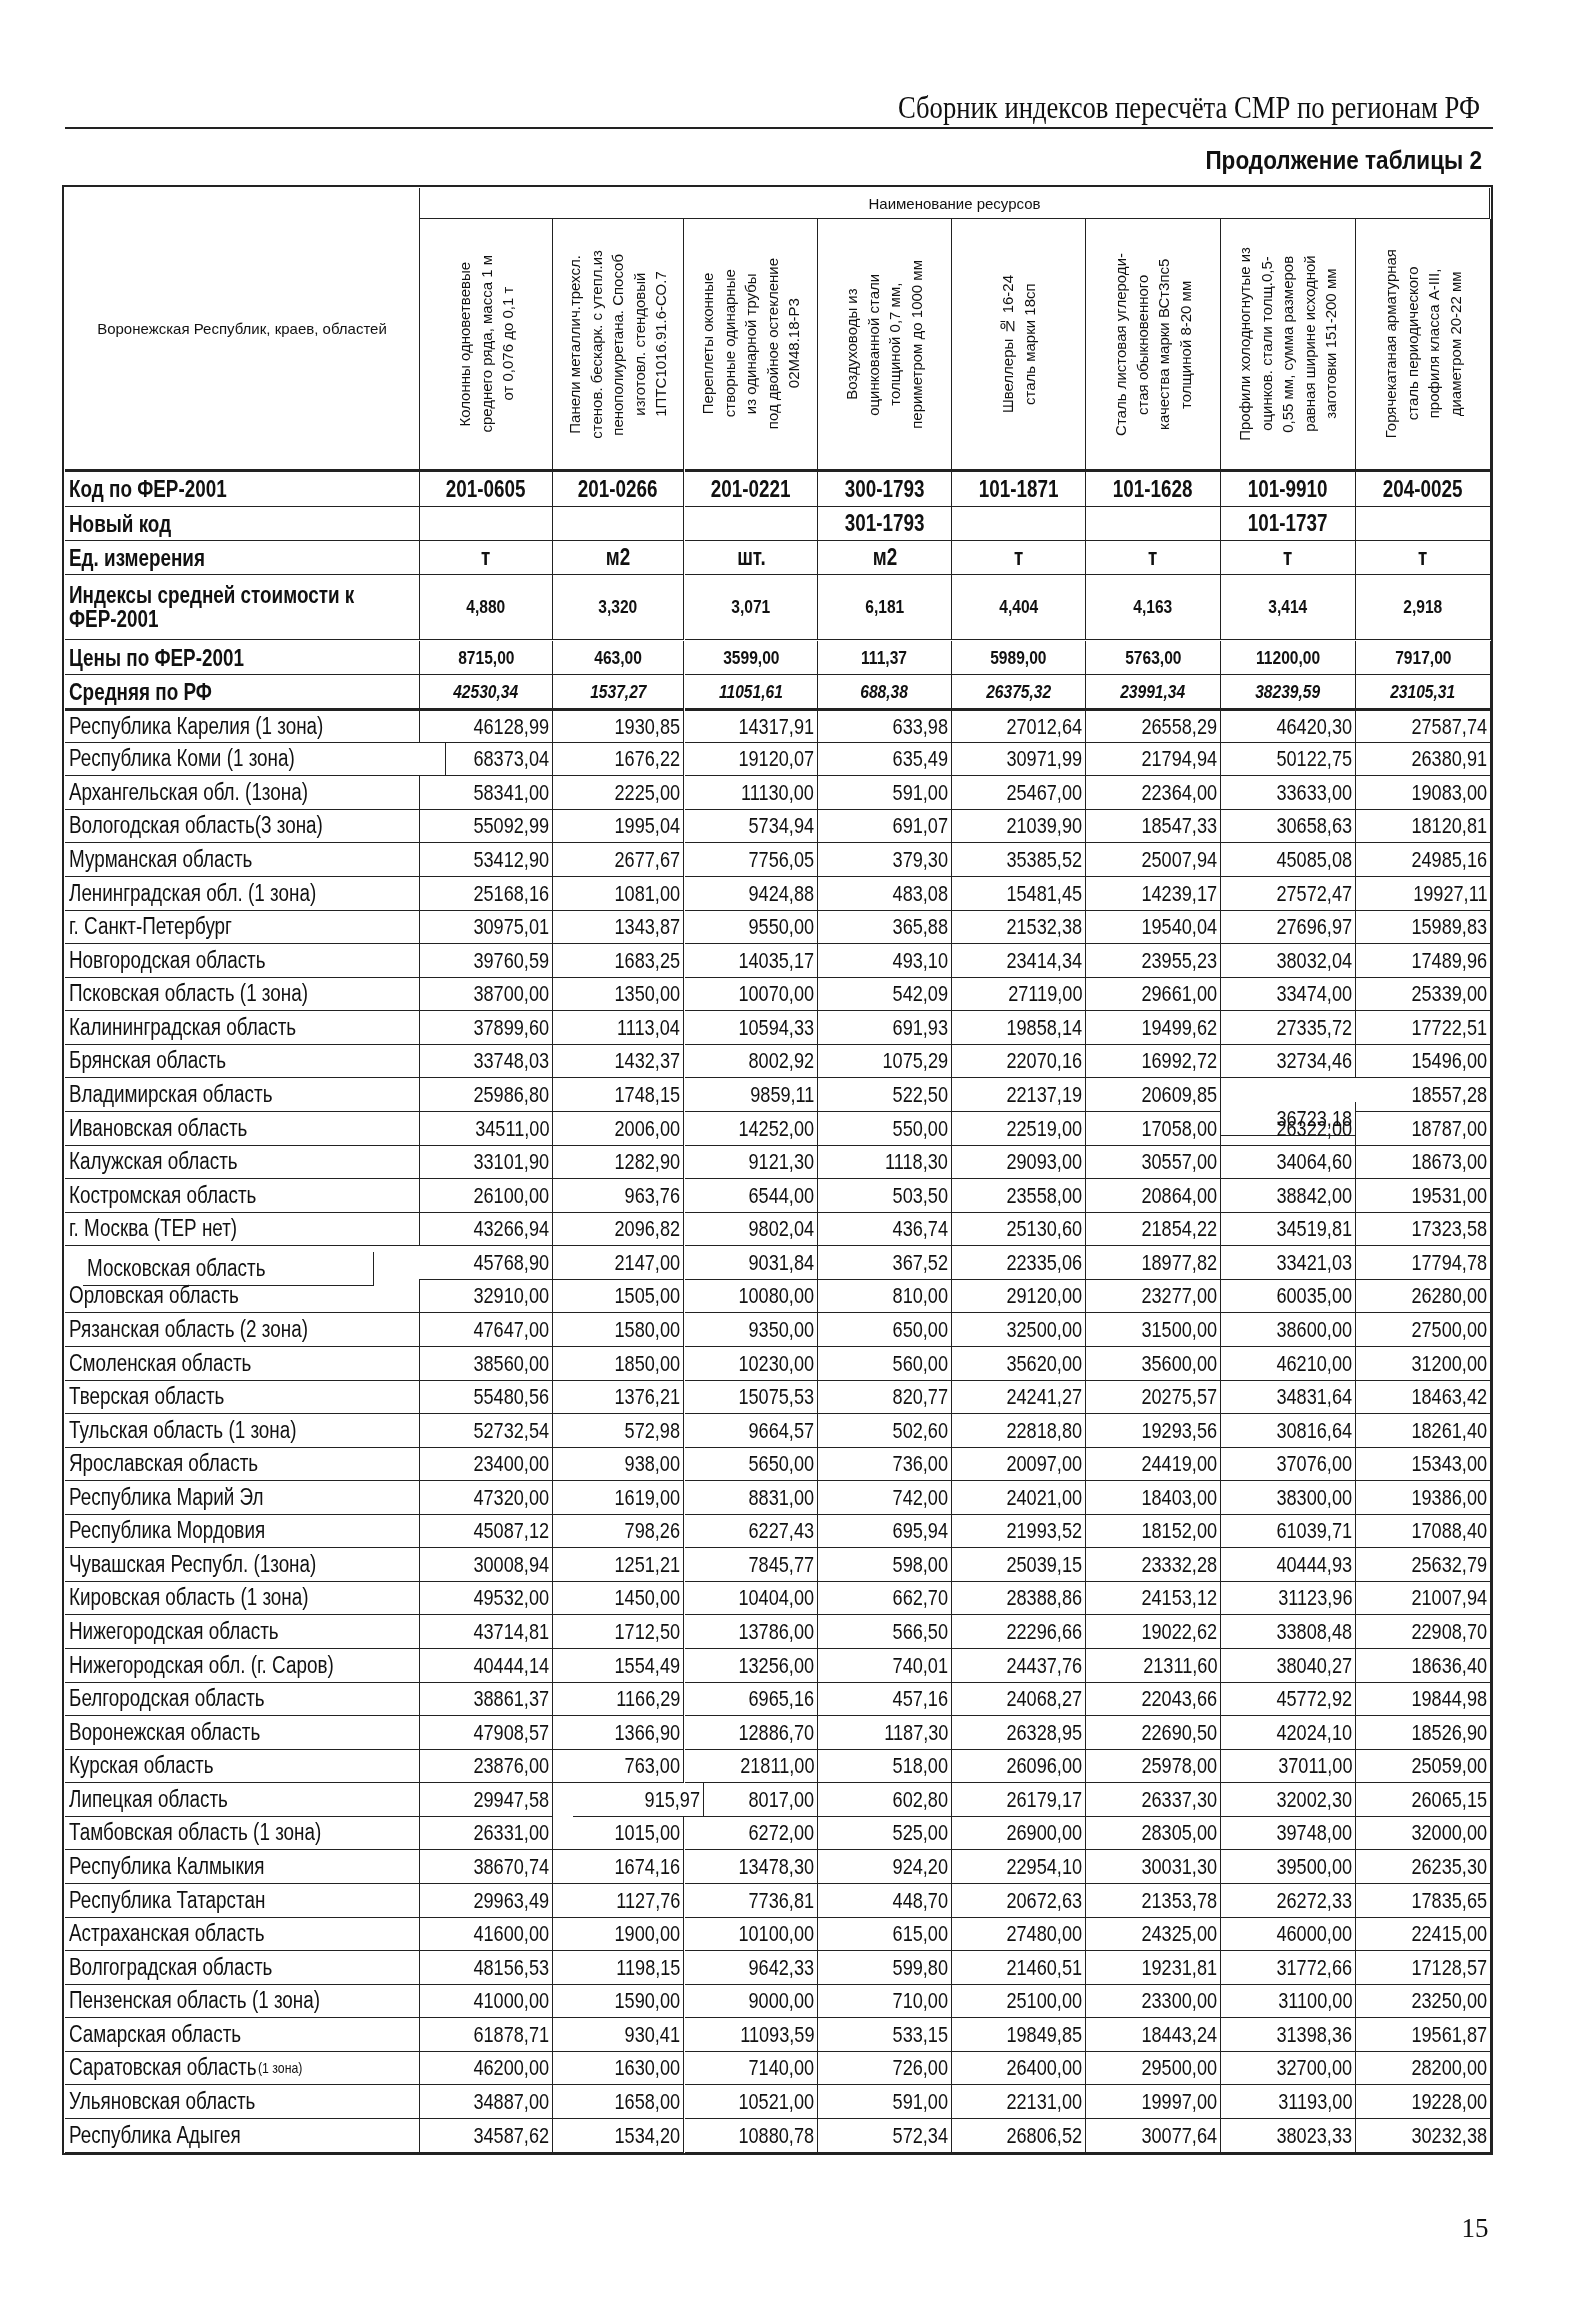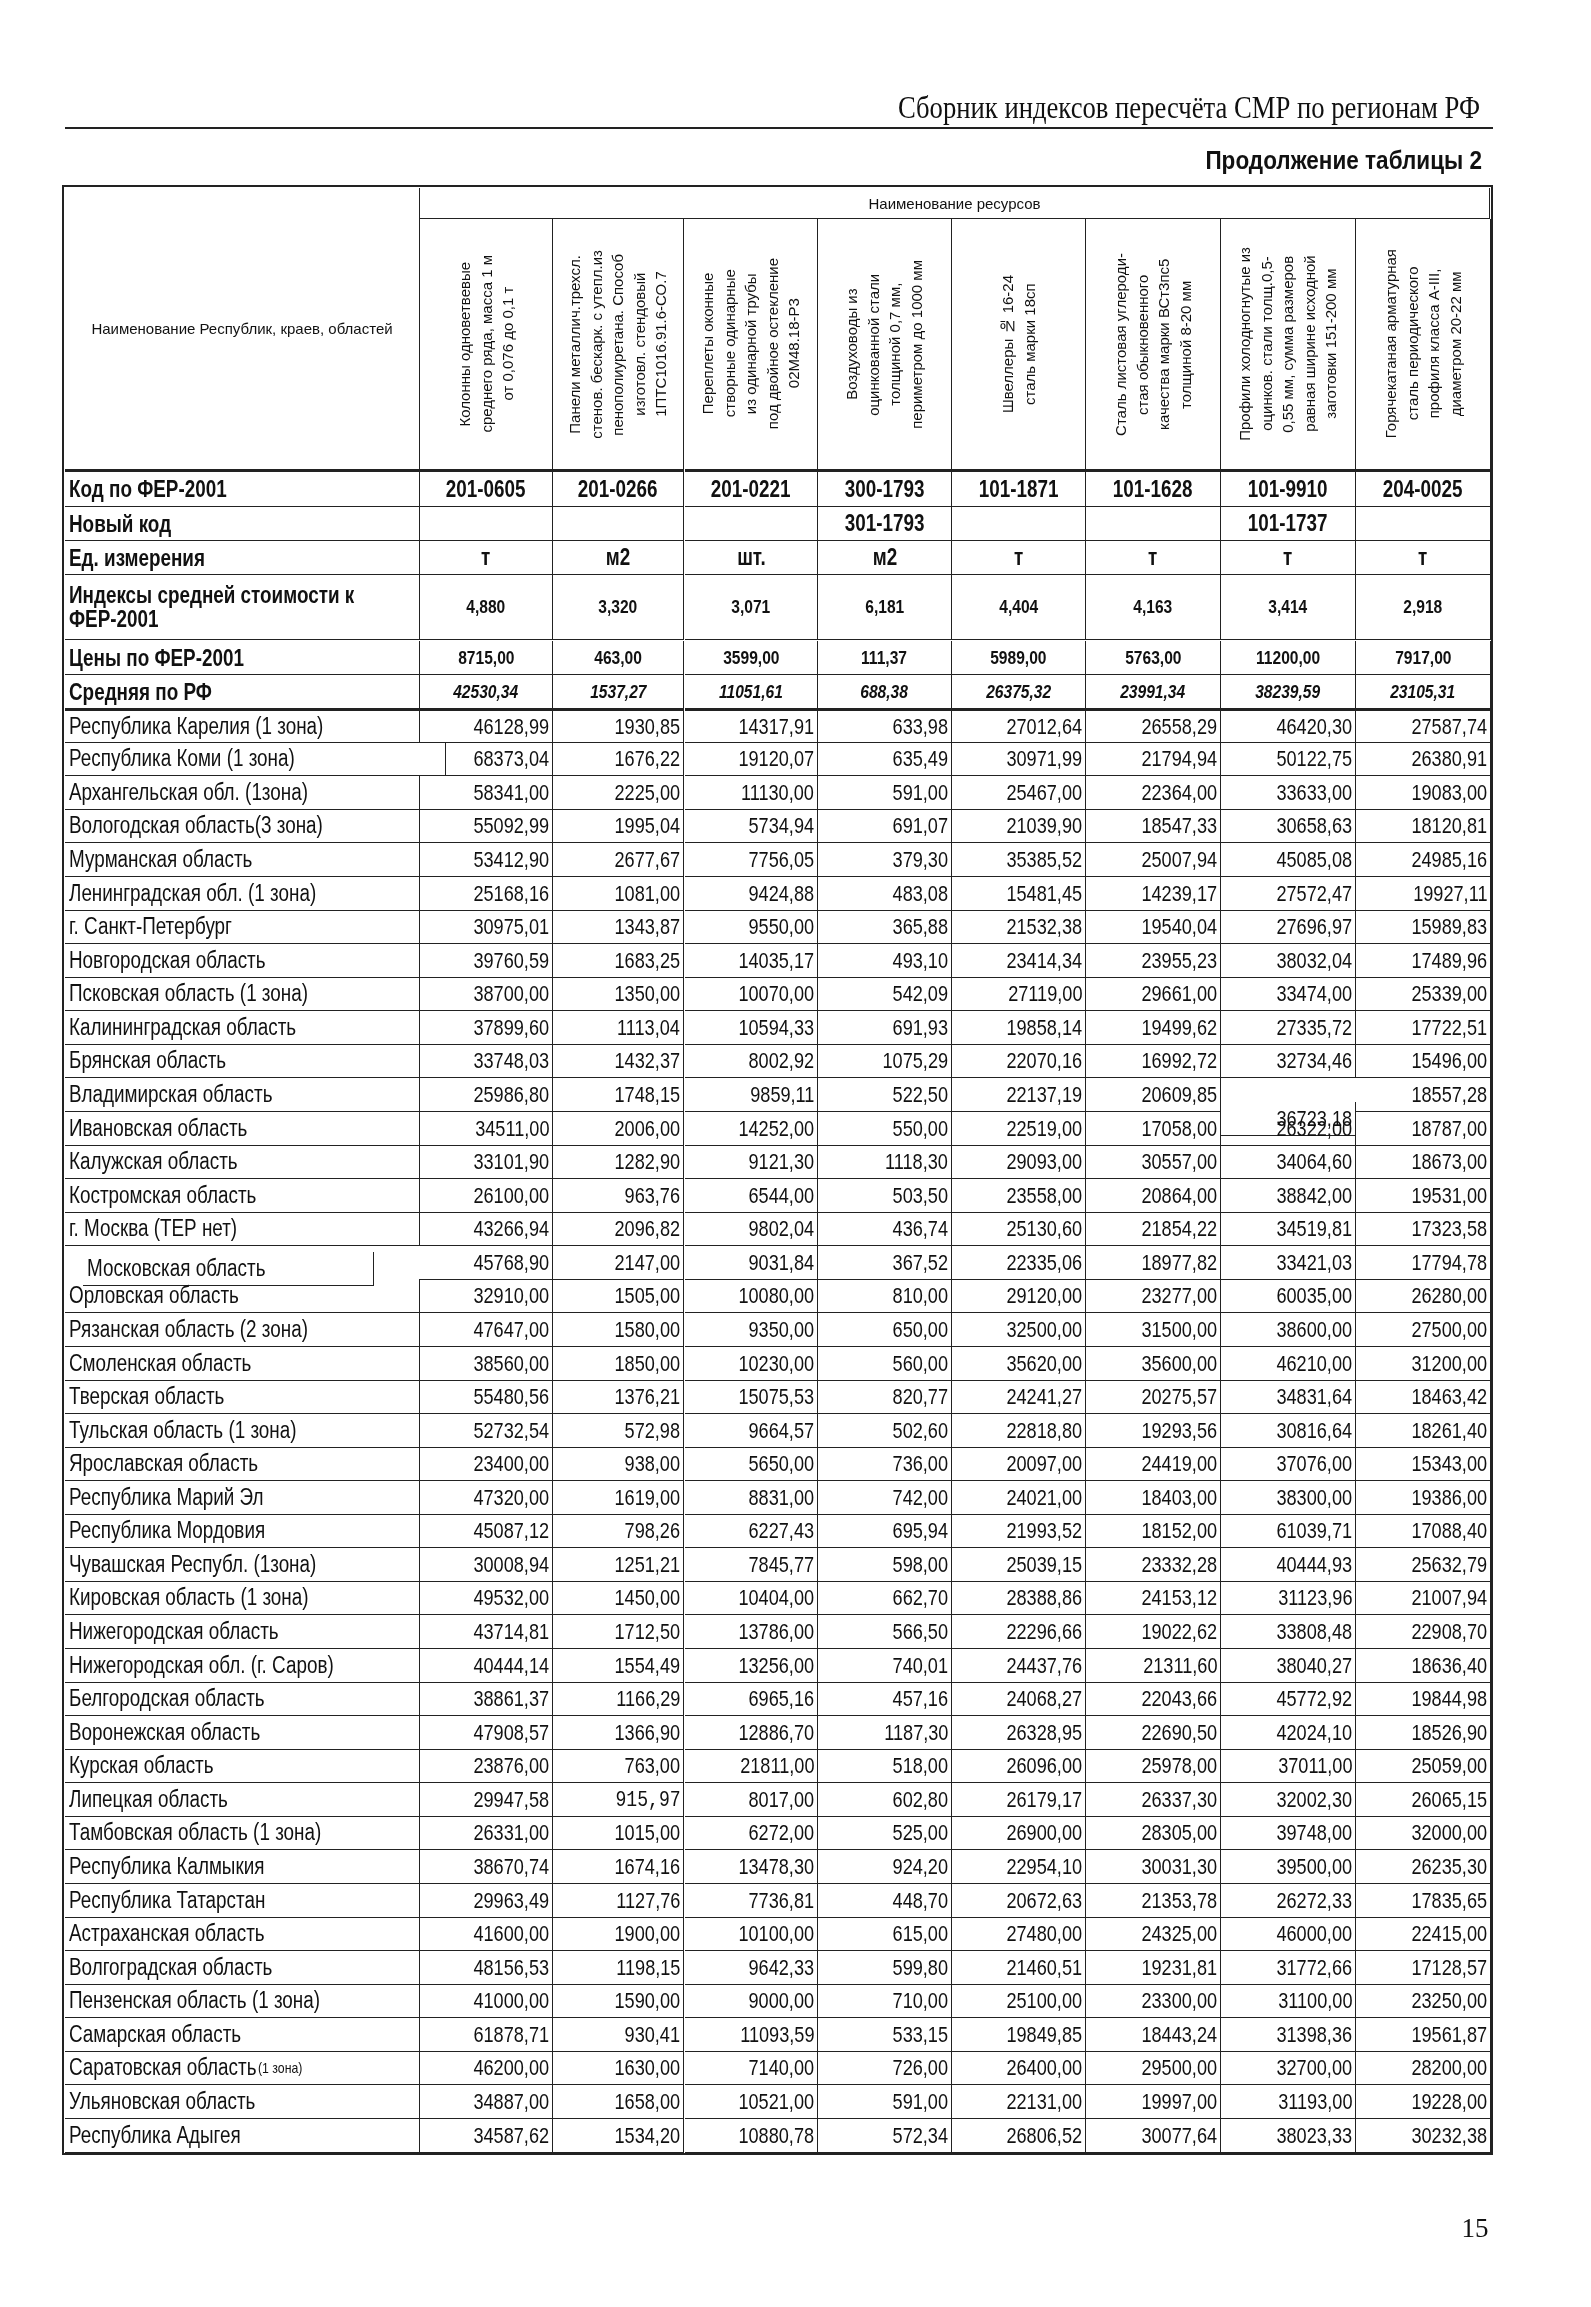--- a/index.html
+++ b/index.html
@@ -43,21 +43,21 @@
 </style>
 </head>
 <body>
 
 <div class="running-title">Сборник индексов пересчёта СМР  по регионам РФ</div>
 <div class="head-rule"></div>
 <div class="continuation">Продолжение таблицы 2</div>
 
 <div id="tbl">
     <div class="cell hdr-left" style="left: 0px; top: 0px; width: 355px; height: 282px;">
-      <span>Наименование Республик, краев, областей</span>
+      <span>Воронежская Республик, краев, областей</span>
     </div>
     <div class="cell hdr-group" style="left: 355px; top: 0px; width: 1070px; height: 31px;">
       <span>Наименование ресурсов</span>
     </div>
     <div class="cell vcell" style="left: 355px; top: 31px; width: 133px; height: 251px;">
       <span class="vtext">Колонны одноветвевые
 среднего ряда, масса 1 м
 от 0,076 до 0,1 т</span>
     </div>
     <div class="cell vcell" style="left: 488px; top: 31px; width: 131px; height: 251px;">
@@ -1128,21 +1128,21 @@
     </div>
     <div class="cell num" style="left: 1291px; top: 1561px; width: 135px; height: 34px;">
       <span>25059,00</span>
     </div>
     <div class="cell rname" style="left: 0px; top: 1595px; width: 355px; height: 34px;">
       <span>Липецкая область</span>
     </div>
     <div class="cell num" style="left: 355px; top: 1595px; width: 133px; height: 34px;">
       <span>29947,58</span>
     </div>
-    <div class="cell num" style="left: 488px; top: 1595px; width: 131px; height: 34px; font-family: Liberation Mono, monospace;">
+    <div class="cell num" style="left: 508px; top: 1595px; width: 131px; height: 34px;">
       <span>915,97</span>
     </div>
     <div class="cell num" style="left: 620px; top: 1595px; width: 133px; height: 34px;">
       <span>8017,00</span>
     </div>
     <div class="cell num" style="left: 753px; top: 1595px; width: 134px; height: 34px;">
       <span>602,80</span>
     </div>
     <div class="cell num" style="left: 887px; top: 1595px; width: 134px; height: 34px;">
       <span>26179,17</span>

